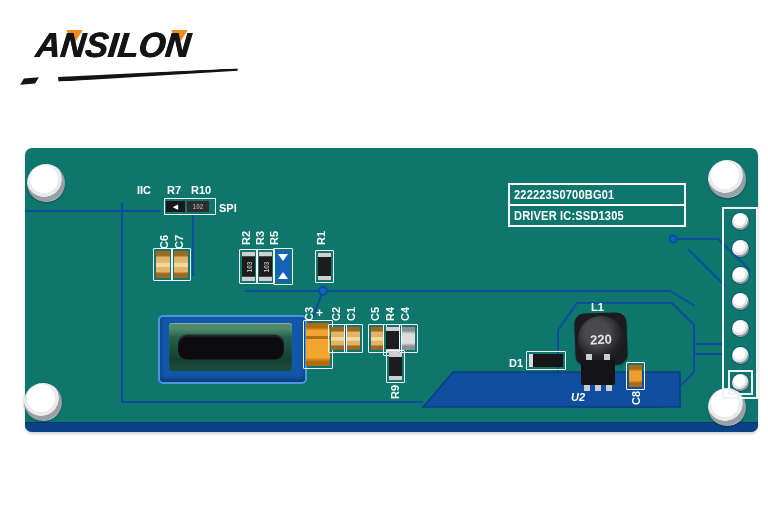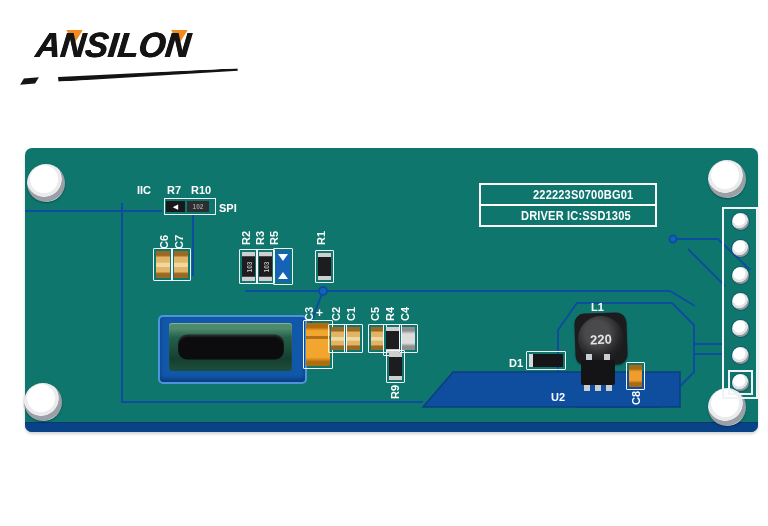--- a/index.html
+++ b/index.html
@@ -65,21 +65,21 @@
   .oled{position:absolute;left:133px;top:167px;width:145px;height:65px;background:#1157aa;
         border:2px solid #4e94dd;border-radius:5px;z-index:3;
         box-shadow:inset 0 -3px 4px rgba(0,0,30,0.35);}
   .oled-green{position:absolute;left:9px;top:6px;width:123px;height:48px;border-radius:3px;
         background:linear-gradient(180deg,#4d8a6b 0 12%,#246049 30%,#153f30 75%,#1d4f3c 100%);
         box-shadow:inset 0 1px 1px rgba(255,255,255,0.35);}
   .oled-bar{position:absolute;left:50%;top:50%;transform:translate(-50%,-50%);width:106px;height:25px;
         background:#0c0c0e;border-radius:9px;box-shadow:inset 0 2px 2px rgba(255,255,255,0.14);}
 
   
-  .infobox{position:absolute;left:454px;top:37px;width:178px;z-index:4;text-align:right;}
+  .infobox{position:absolute;left:483px;top:37px;width:178px;z-index:4;}
   .inforow{border:2px solid #ffffff;margin-top:-2px;height:17px;padding:1px 0 1px 4px;
            color:#ffffff;font-weight:bold;font-size:13.5px;line-height:17px;white-space:nowrap;
            transform-origin:left center;}
   .inforow span{display:inline-block;transform:scaleX(0.82);transform-origin:left center;
            letter-spacing:0.2px;}
 
   
   .ind{position:absolute;left:550px;top:165px;width:52px;height:52px;background:#1c1c1e;
        border-radius:10px;z-index:3;transform:rotate(-2deg);
        box-shadow:0 1px 2px rgba(0,0,20,0.4);}
@@ -229,21 +229,21 @@
           <span>220</span>
         </div>
     </div>
     <div class="u2body">
       <span class="leg" style="left:3px;bottom:-6px;"></span>
       <span class="leg" style="left:14px;bottom:-6px;"></span>
       <span class="leg" style="left:25px;bottom:-6px;"></span>
       <span class="leg" style="left:5px;top:-6px;"></span>
       <span class="leg" style="left:23px;top:-6px;"></span>
     </div>
-    <div class="hl" style="left:526px;top:243px;">U2</div>
+    <div class="hl" style="left:546px;top:243px;font-style:italic;">U2</div>
     <div class="pad" style="left:601px;top:214px;">
         <div class="chip" style="width:13px;height:22px;background:linear-gradient(180deg,#a86a14 0 18%,#ef9d2e 30% 70%,#a86a14 82% 100%);"></div>
       </div>
     <div class="vl" style="left:604px;top:244px;">C8</div>
 
     <div class="infobox">
       <div class="inforow"><span>222223S0700BG01</span></div>
       <div class="inforow"><span>DRIVER IC:SSD1305</span></div>
     </div>
 

